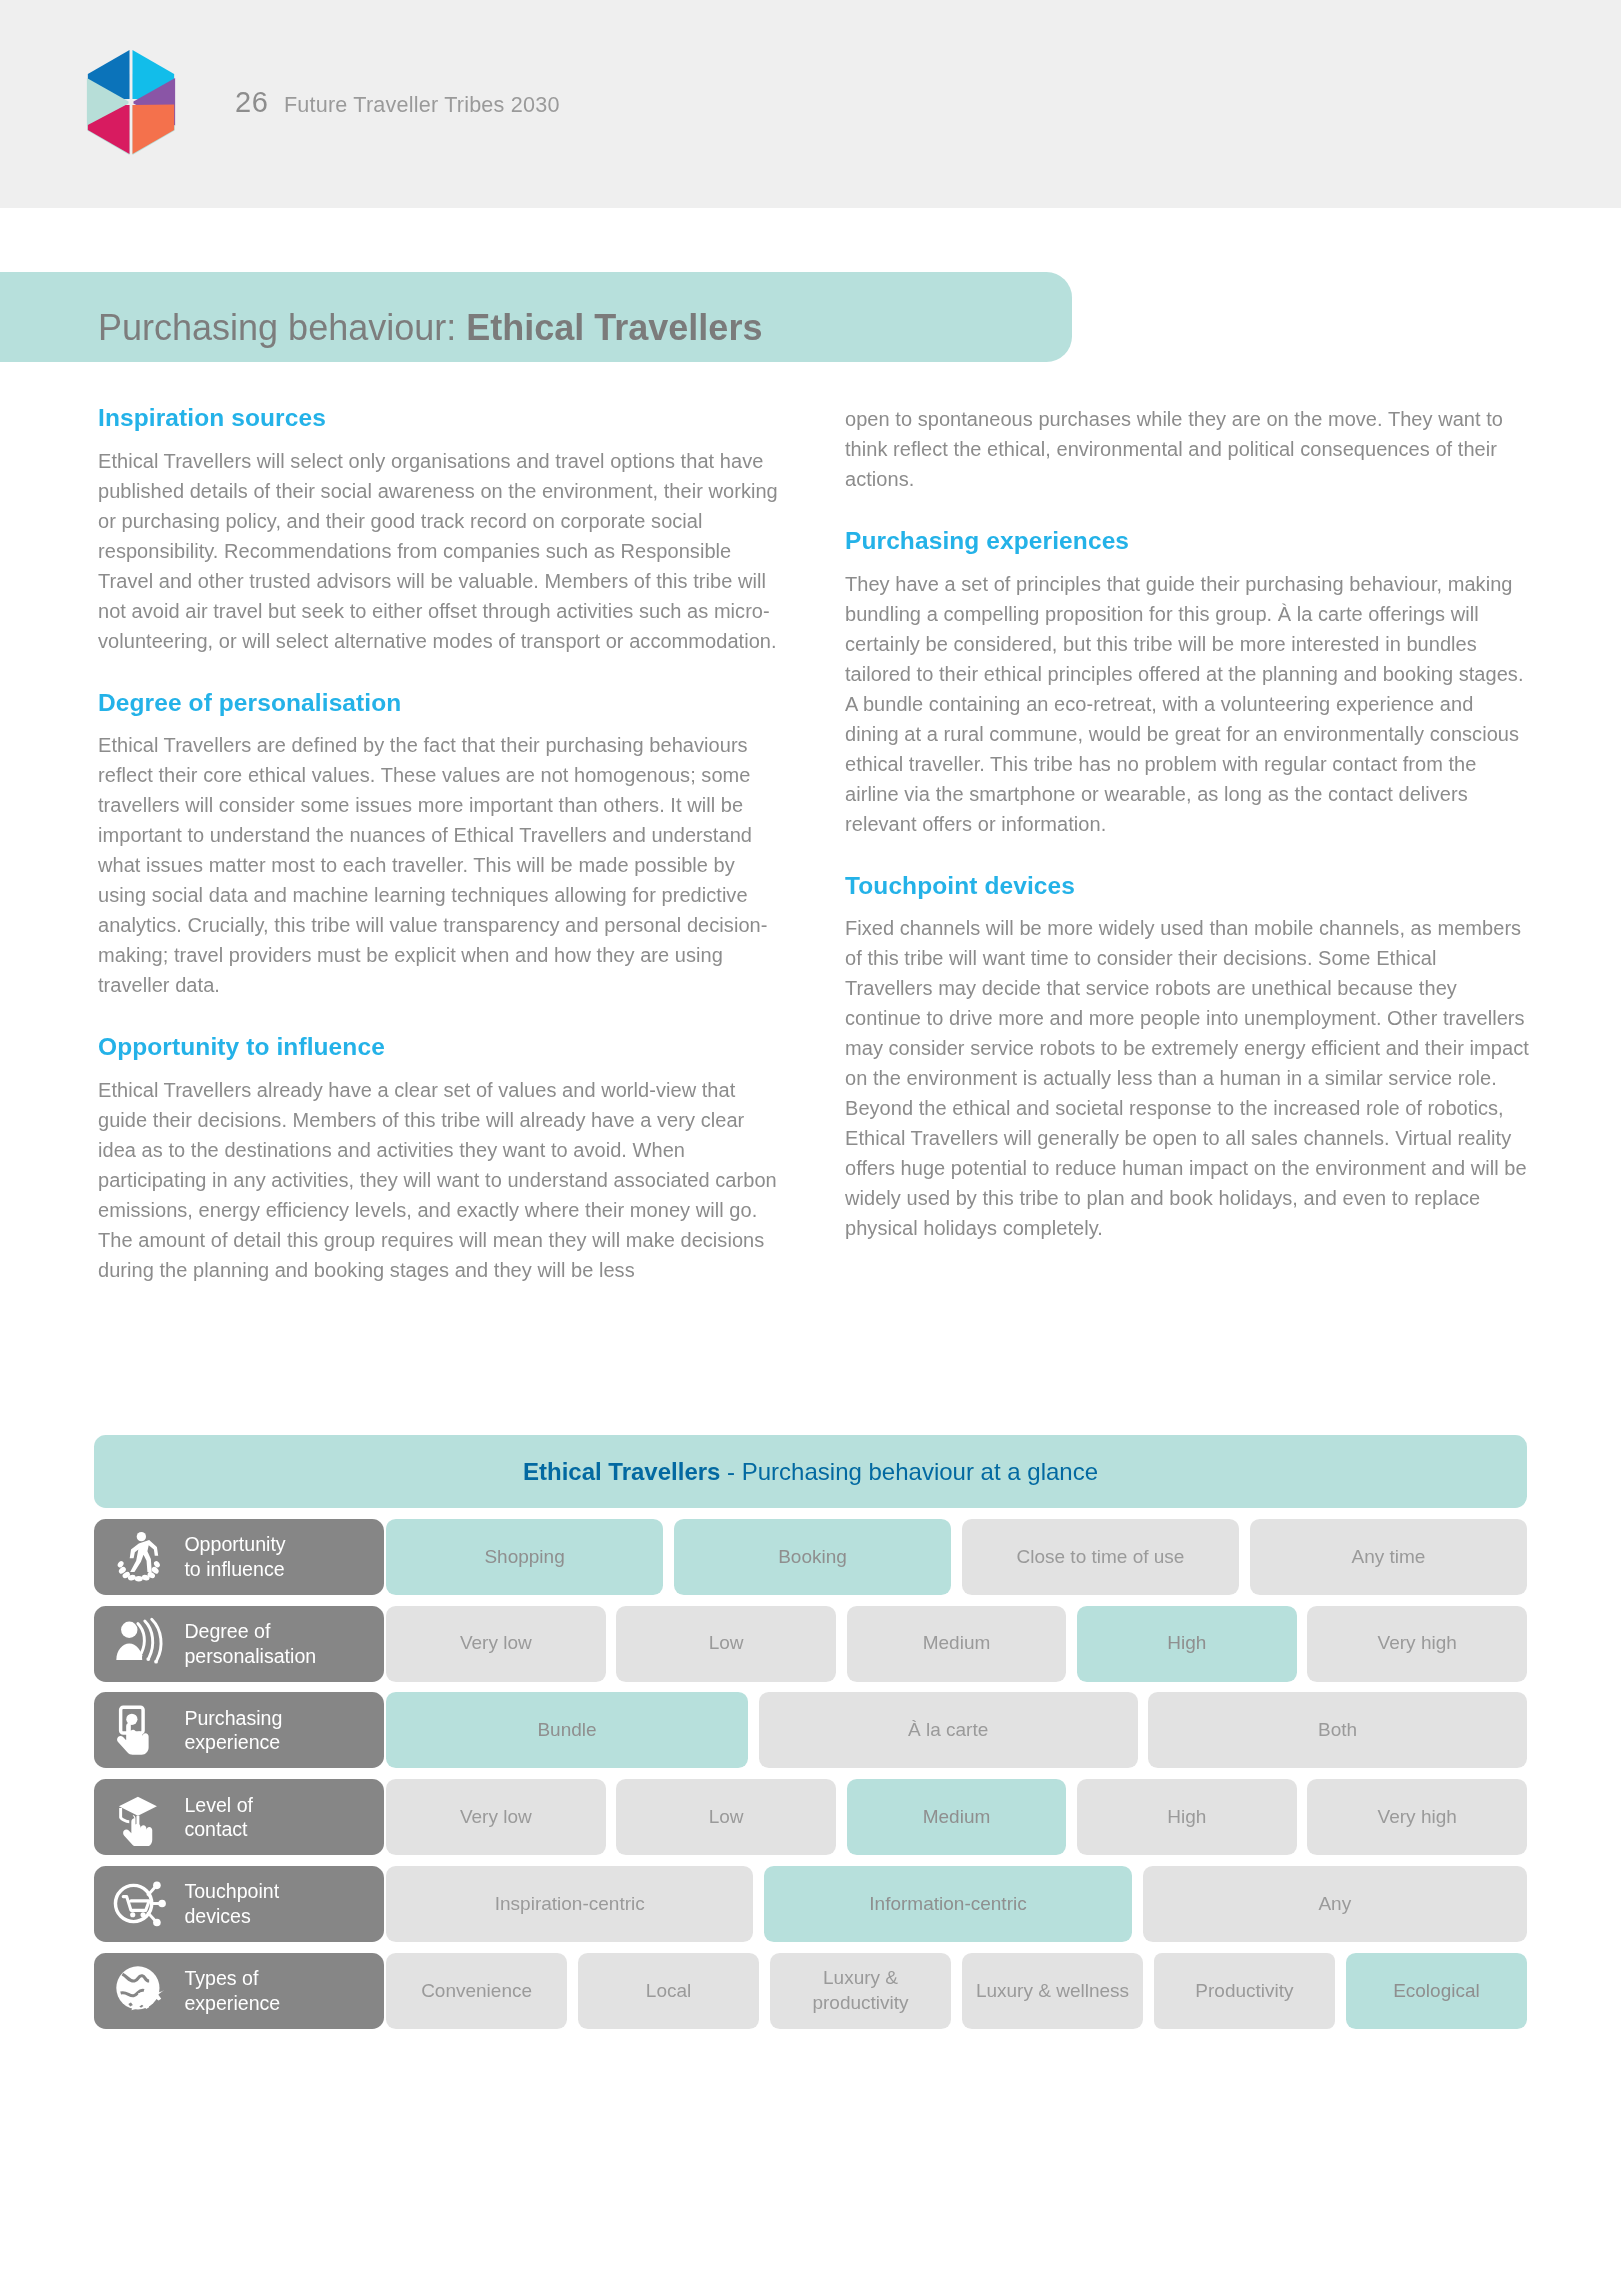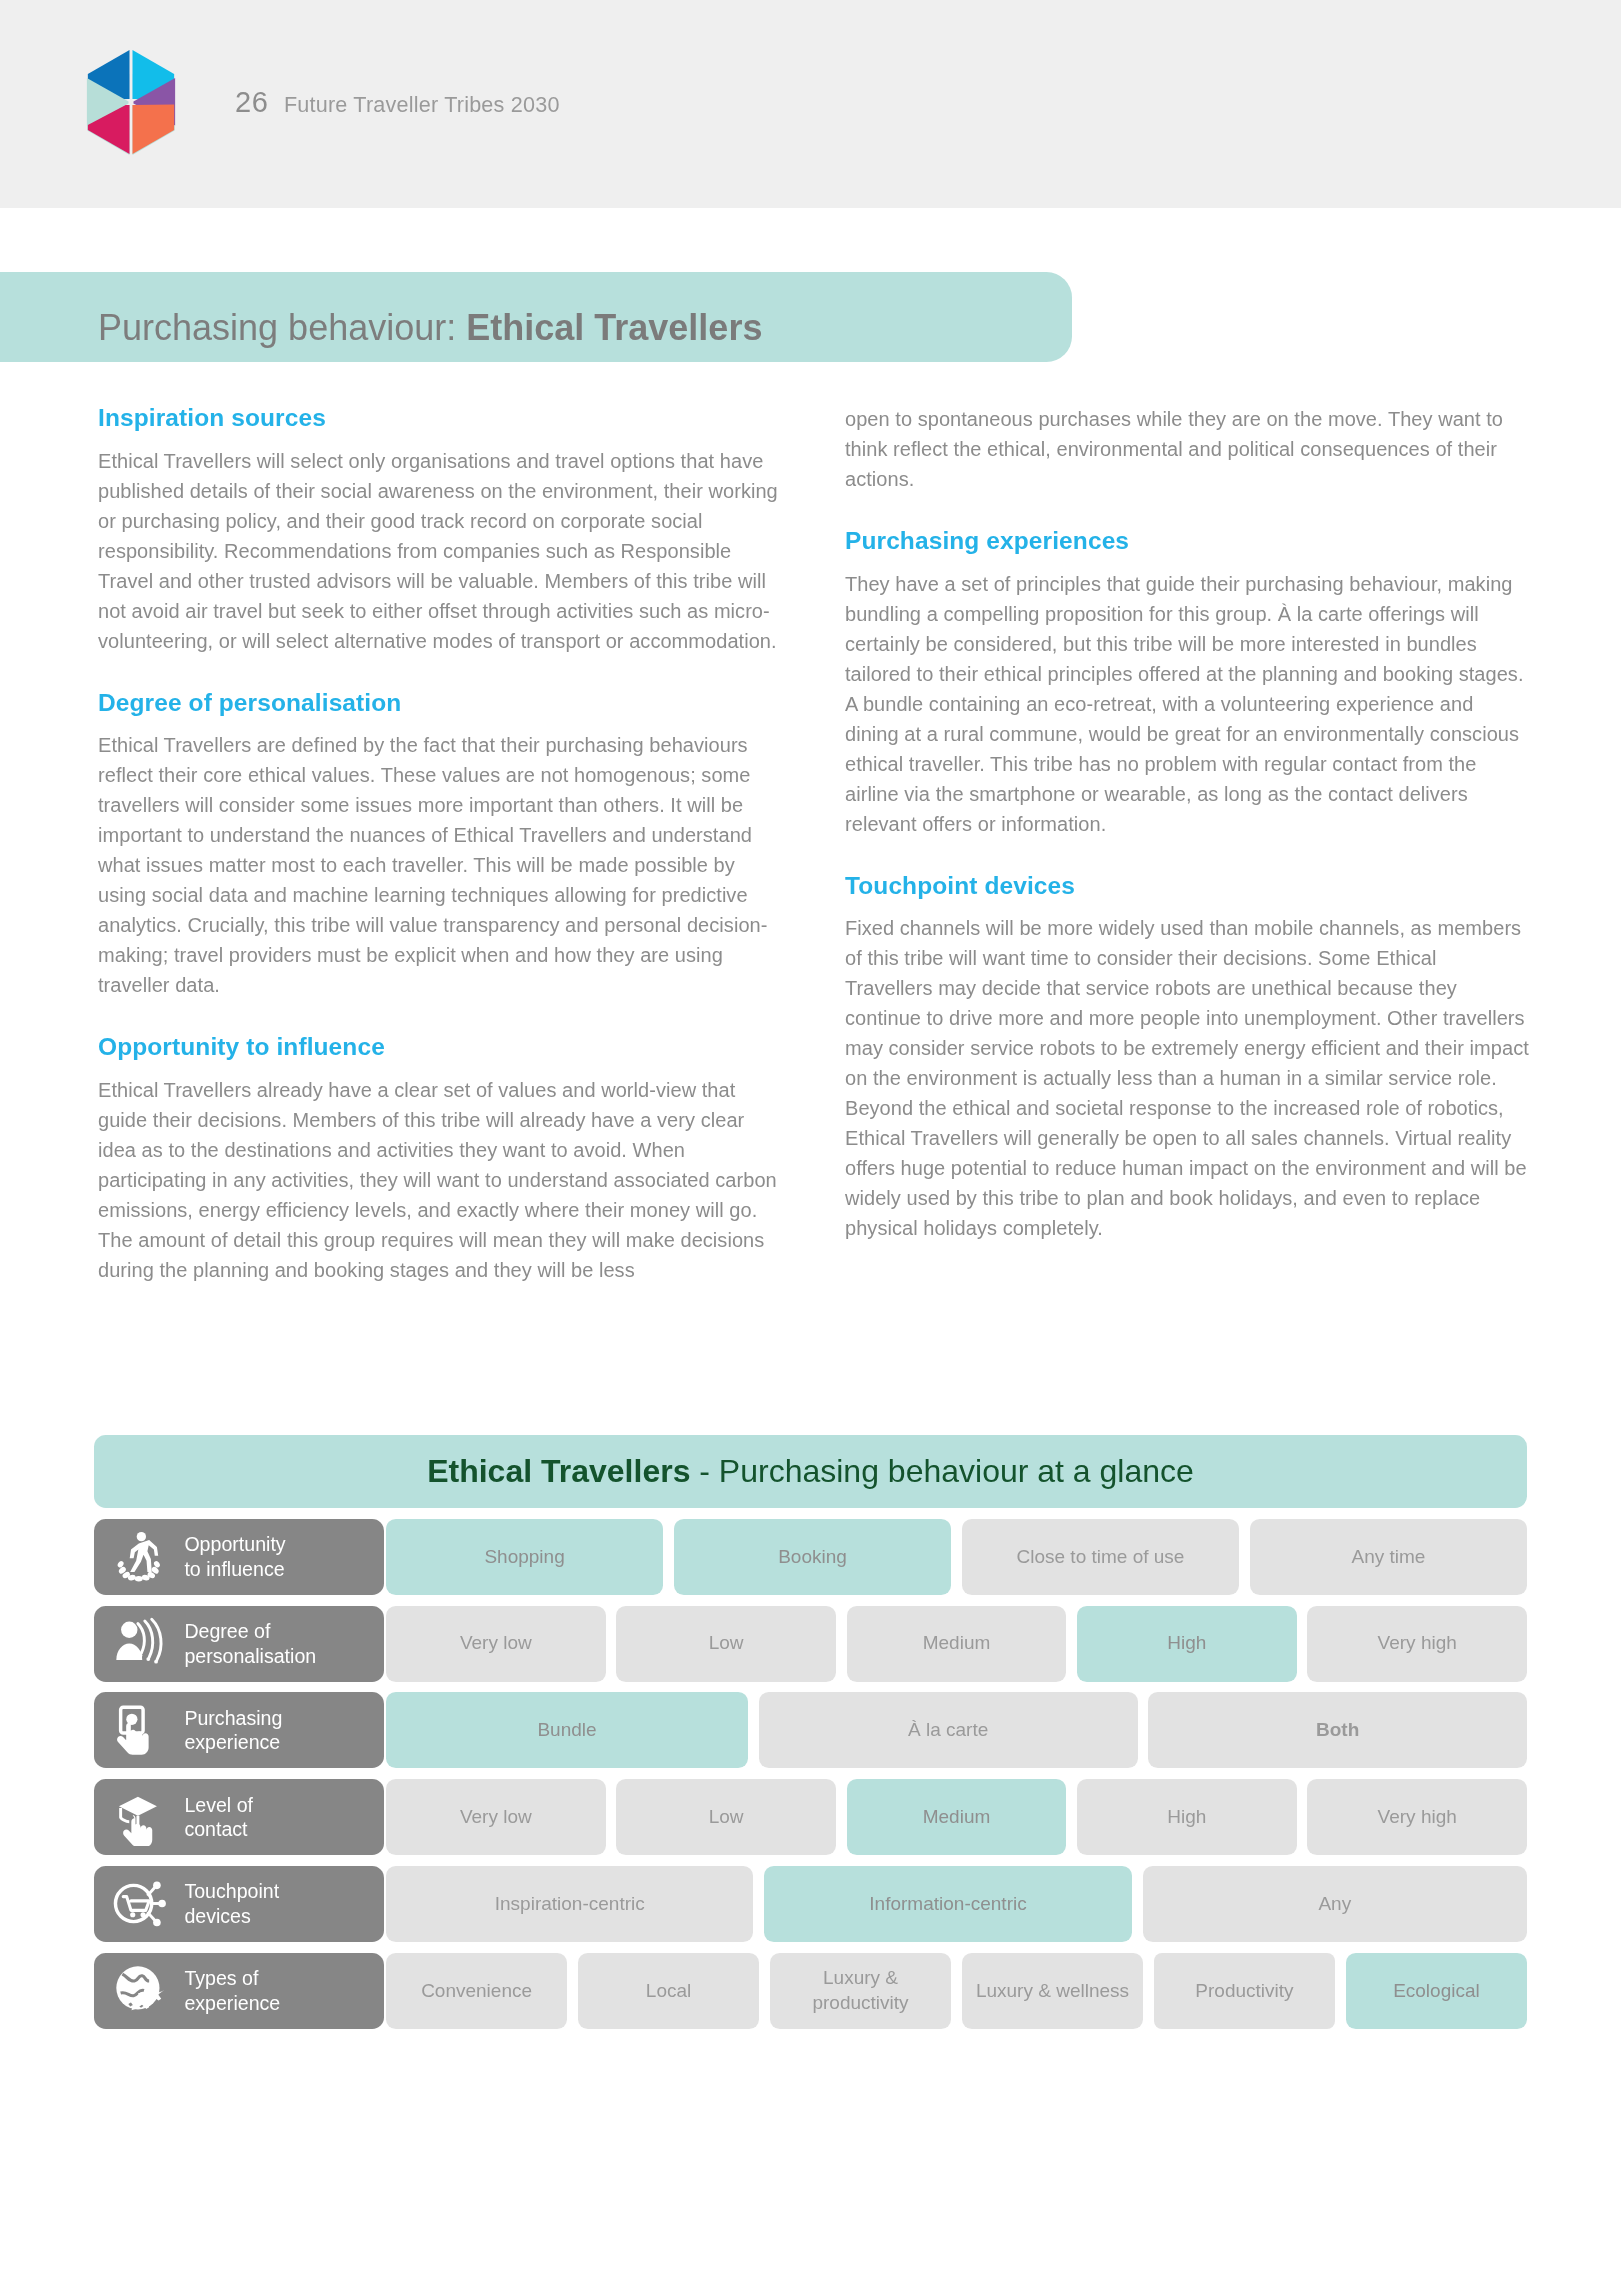--- a/index.html
+++ b/index.html
@@ -107,22 +107,22 @@
   .glance-header {
     height: 73px;
     background: #b7e0dc;
     border-radius: 11.8px;
     display: flex;
     align-items: center;
     justify-content: center;
     margin-bottom: 10.8px;
   }
   .glance-header-text {
-    font-size: 32px;
-    color: #14532d;
+    font-size: 24px;
+    color: #0369a1;
   }
   .glance-header-text .bold { font-weight: bold; }
 
   .grow {
     display: flex;
     gap: 2px;
     margin-bottom: 10.8px;
     height: 76px;
   }
   .rowlabel {
@@ -280,21 +280,21 @@
                 <rect x="10" y="6" width="26" height="30" rx="3" fill="none" stroke="#fff" stroke-width="4"></rect>
                 <circle cx="23" cy="20" r="6.5"></circle>
                 <path d="M20 24 c-2 0 -3.6 1.7 -3.6 3.8 l0 16.5 -3.6 -3.8 c-1.6 -1.7 -4.2 -1.7 -5.8 0 -1.5 1.6 -1.5 4.3 0 5.9 l11 12 c1.5 1.6 3.6 2.6 5.8 2.6 l10.6 0 c4.4 0 8 -3.8 8 -8.4 l0 -12.6 c0 -2.1 -1.6 -3.8 -3.6 -3.8 -2 0 -3.6 1.7 -3.6 3.8 l0 -2 c0 -2.1 -1.6 -3.8 -3.6 -3.8 -2 0 -3.6 1.7 -3.6 3.8 l0 -2 c0 -2.1 -1.6 -3.8 -3.6 -3.8 -1 0 -1.9 .4 -2.6 1.1 l0 -8.5 c0 -2.1 -1.6 -3.8 -3.6 -3.8 z"></path>
               </svg>
             </span>
             <span class="lbl">Purchasing<br>experience</span>
           </div>
           <div class="cells">
             <div class="cell on" style="flex: 1.05 1 0%;">Bundle</div>
             <div class="cell" style="flex: 1.1 1 0%;">À la carte</div>
-            <div class="cell" style="flex: 1.1 1 0%; font-weight: bold;">Both</div>
+            <div class="cell" style="flex: 1.1 1 0%;">Both</div>
           </div>
         </div>
         <div class="grow">
           <div class="rowlabel">
             <span class="ic">
               <svg viewBox="0 0 66 66" xmlns="http://www.w3.org/2000/svg">
                 <path d="M8 20 l22 -11 22 11 -22 11 z"></path>
                 <path d="M30 31 l0 12" fill="none" stroke="#fff" stroke-width="3.4"></path>
                 <path d="M10 22 l0 11 c0 1 6 5 10 5" fill="none" stroke="#fff" stroke-width="3.4"></path>
                 <path d="M26 34 c-2 0 -3.6 1.7 -3.6 3.8 l0 13.5 -3 -3.2 c-1.5 -1.6 -4 -1.6 -5.5 0 -1.4 1.5 -1.4 4 0 5.6 l10 11 c1.4 1.5 3.4 2.4 5.5 2.4 l9.6 0 c4.2 0 7.6 -3.6 7.6 -8 l0 -11.5 c0 -2 -1.5 -3.6 -3.4 -3.6 -1.9 0 -3.4 1.6 -3.4 3.6 l0 -1.9 c0 -2 -1.5 -3.6 -3.4 -3.6 -1.9 0 -3.4 1.6 -3.4 3.6 l0 -1.9 c0 -2 -1.5 -3.6 -3.4 -3.6 -.9 0 -1.8 .4 -2.4 1 l0 -7.4 c0 -2 -1.5 -3.6 -3.2 -3.6 z"></path>

